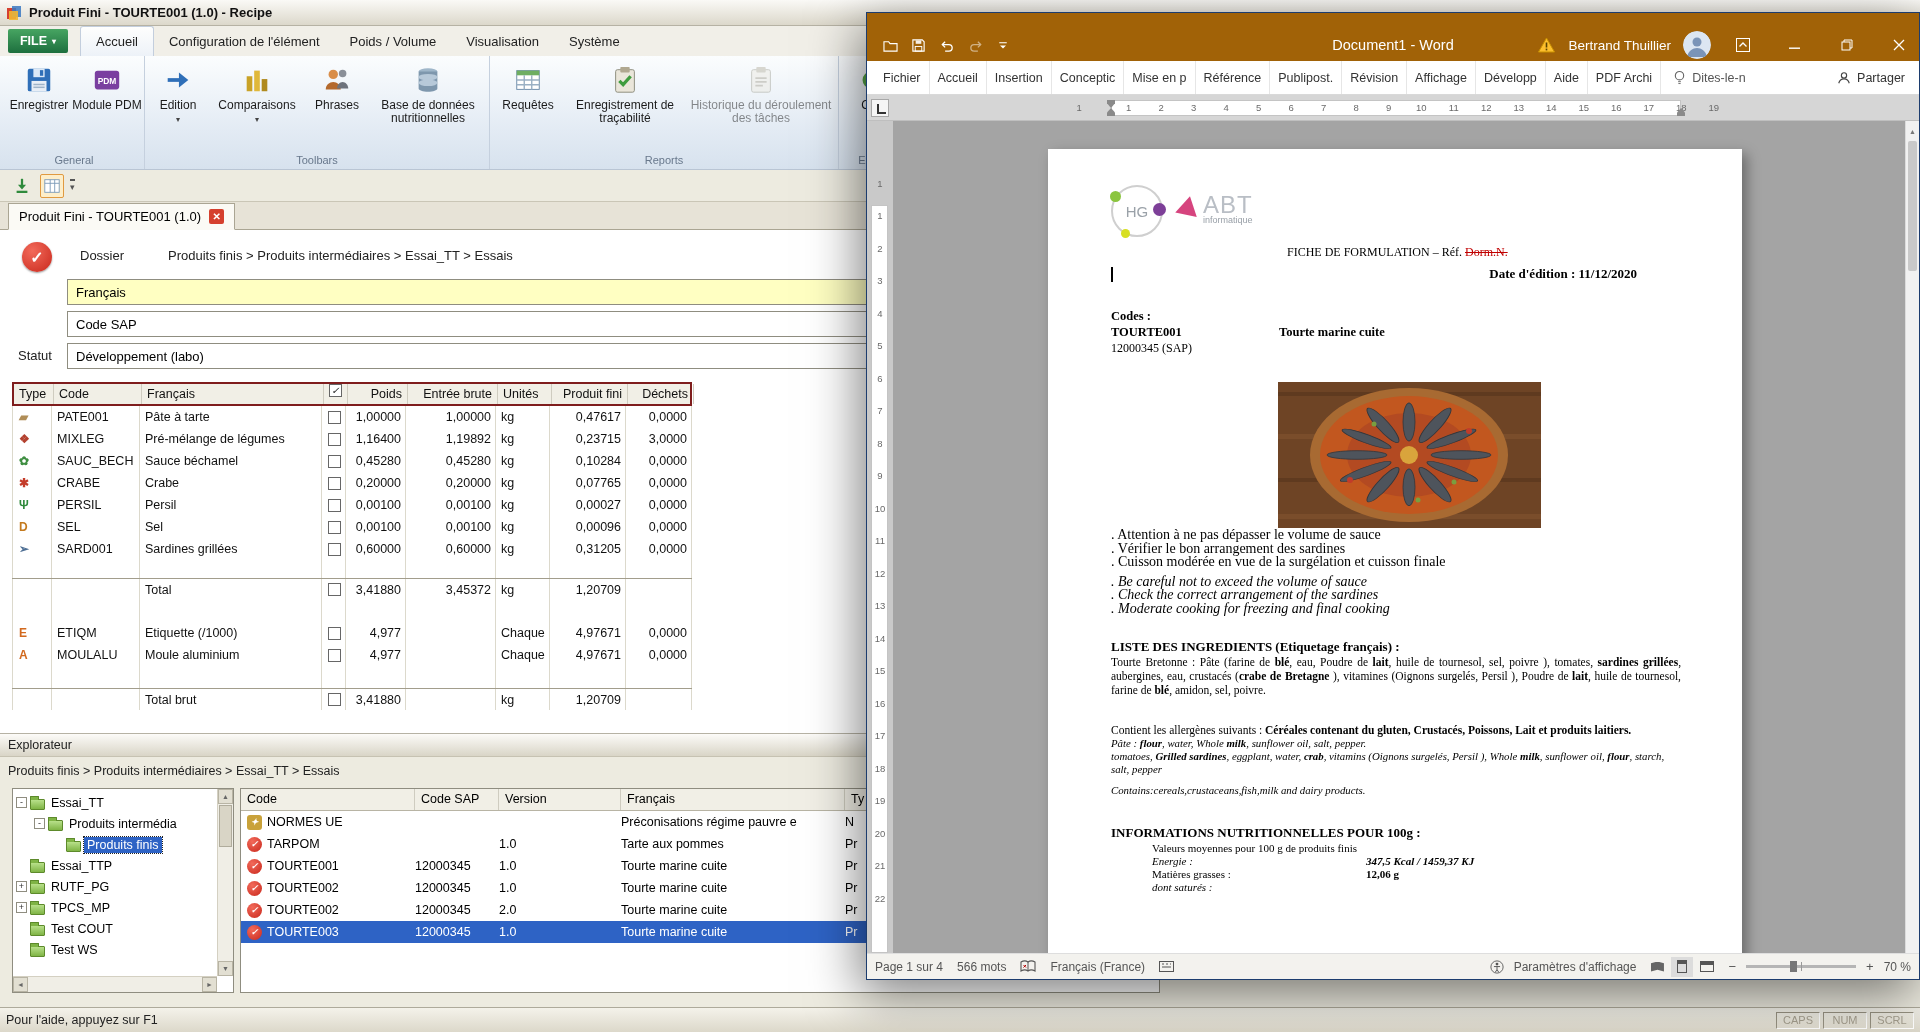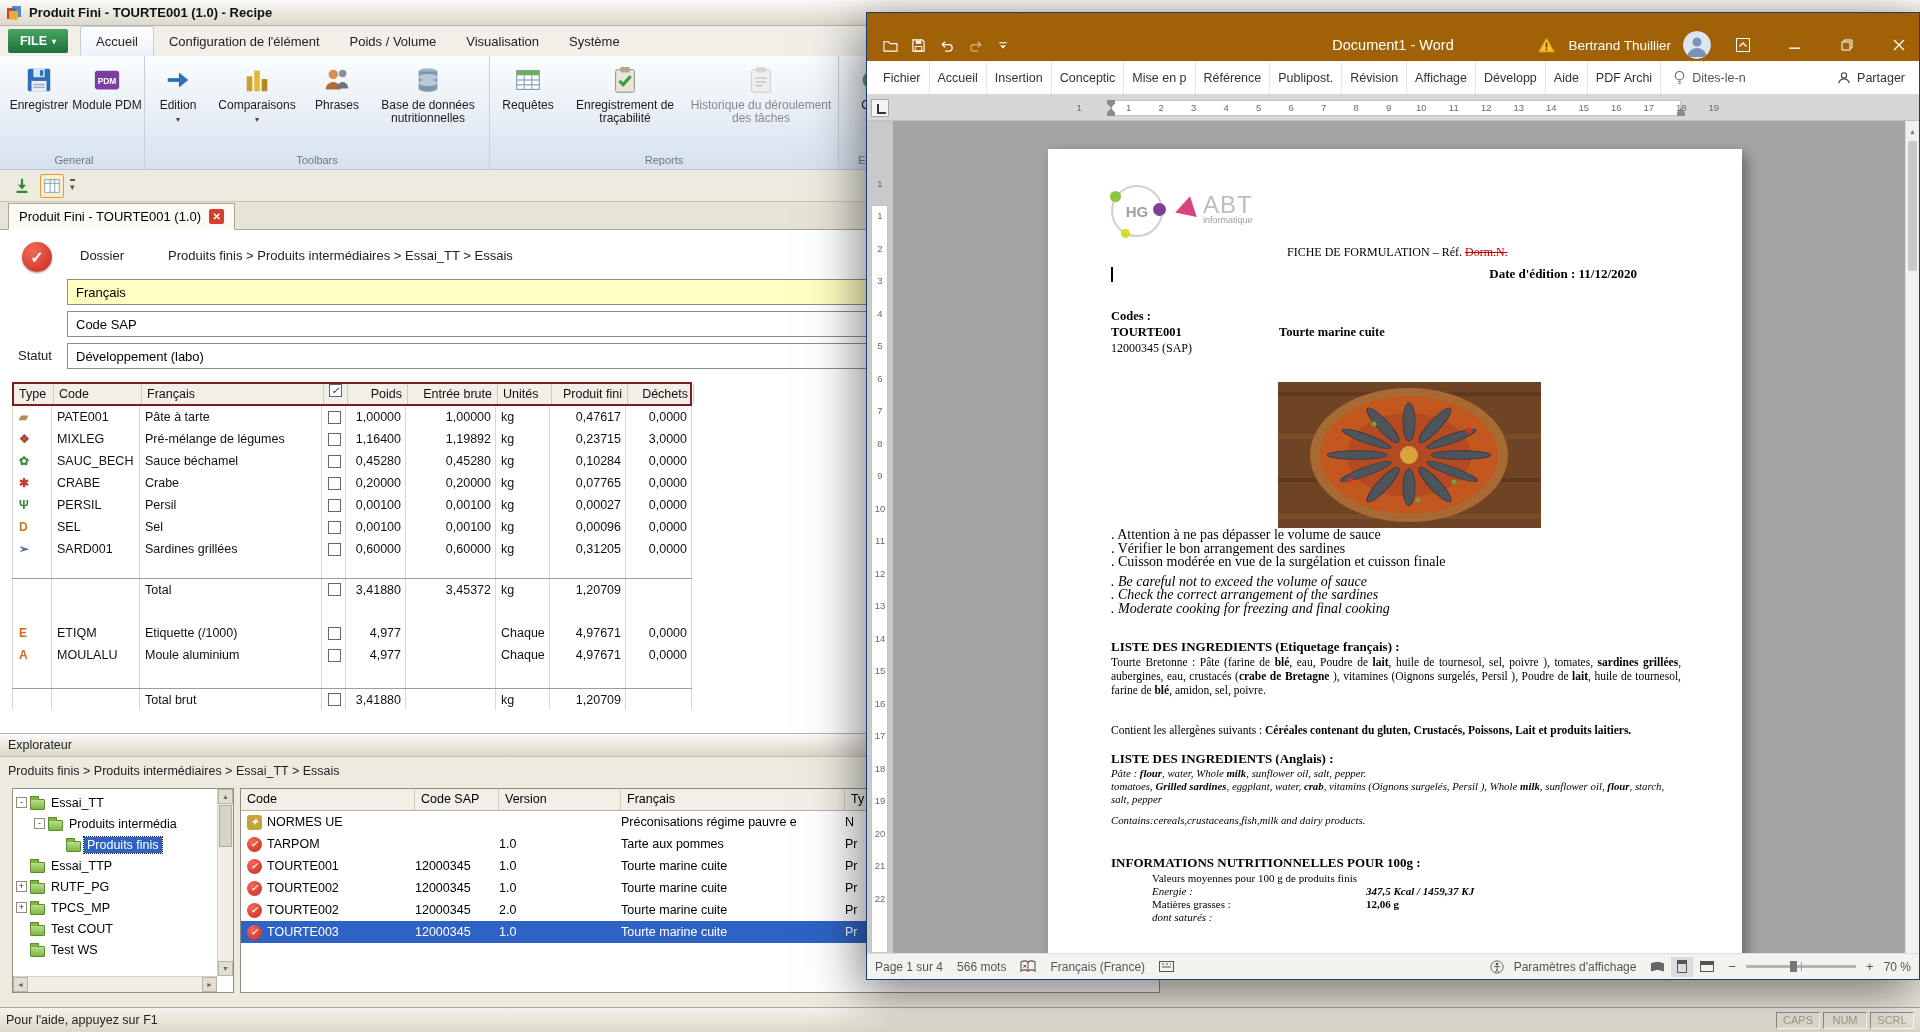--- a/index.html
+++ b/index.html
@@ -113,21 +113,21 @@
 .wdoc{position:absolute;top:108px;left:0;right:0;bottom:26px;background:#a4a4a4;overflow:hidden}
 .wvr{position:absolute;left:0;top:0;bottom:0;width:26px;background:#c9c9c9;z-index:3}
 .wvr-white{position:absolute;left:4px;top:84px;bottom:0;width:17px;background:#fff;border:1px solid #c4c4c4}
 .wvnums{position:absolute;top:46px;left:0;width:100%;display:flex;flex-direction:column;align-items:center}
 .wvn{height:32.5px;display:flex;align-items:center;font-size:9.5px;color:#6a6a6a}
 .wscroll{position:absolute;right:0;top:0;bottom:0;width:14px;background:#f1f1f1;border-left:1px solid #dcdcdc;z-index:3}
 .wthumb{position:absolute;top:20px;left:2px;right:2px;height:130px;background:#c9c9c9;border-radius:2px;cursor:pointer}
 .sarr{position:absolute;left:0;width:100%;height:16px;display:flex;align-items:center;justify-content:center;font-size:7px;color:#777;cursor:pointer}
 .wpage{position:absolute;left:181px;top:28px;width:694px;height:1500px;background:#fff;box-shadow:5px 5px 12px rgba(0,0,0,.35);padding:36px 61px 0 63px;font-family:"Liberation Serif",serif;color:#000;z-index:1}
 .logos{display:flex;align-items:flex-start;gap:14px;height:54px;font-family:"Liberation Sans",sans-serif}
-.hg{width:52px;height:52px;border:2px solid #cfcfcf;border-radius:50%;position:relative;display:flex;align-items:center;justify-content:center;font-size:15px;font-weight:bold;color:#9aa1a8}
+.hg{width:52px;height:52px;border:2px solid #cfcfcf;border-radius:50%;position:relative;display:flex;align-items:center;justify-content:center;font-size:15px;font-weight:normal;color:#9aa1a8}
 .hg i{position:absolute;border-radius:50%;font-style:normal}
 .hg .d1{left:-3px;top:4px;width:11px;height:11px;background:#8bc53f}
 .hg .d2{right:-5px;top:16px;width:13px;height:13px;background:#7d3f98}
 .hg .d3{left:8px;bottom:-3px;width:9px;height:9px;background:#d7df23}
 .abt{display:flex;flex-direction:column;padding-top:6px}
 .abt-row{display:flex;align-items:center;gap:4px}
 .abt-tri{width:0;height:0;border-left:11px solid transparent;border-right:11px solid transparent;border-bottom:19px solid #d6447e;transform:rotate(12deg)}
 .abt-txt{font-size:24px;color:#b9bec5;letter-spacing:1px}
 .abt-sub{font-size:9px;color:#99a0a8;margin-left:26px;margin-top:-4px}
 .dtitle{font-size:12px;margin-left:176px;margin-top:6px}
@@ -997,21 +997,20 @@
 
         <div class="prep it">. Check the correct arrangement of the sardines</div>
 
         <div class="prep it">. Moderate cooking for freezing and final cooking</div>
 
       <div class="dh mt24">LISTE DES INGREDIENTS (Etiquetage français) :</div>
       <div class="para"><span>Tourte Bretonne  : Pâte (farine de </span><span style="font-weight: bold;">blé</span><span>, eau, Poudre de </span><span style="font-weight: bold;">lait</span><span>, huile de tournesol, sel, poivre ), tomates, </span><span style="font-weight: bold;">sardines grillées</span><span>, aubergines, eau, crustacés (</span><span style="font-weight: bold;">crabe de Bretagne</span><span> ), vitamines (Oignons surgelés, Persil ), Poudre de </span><span style="font-weight: bold;">lait</span><span>, huile de tournesol, farine de </span><span style="font-weight: bold;">blé</span><span>, amidon, sel, poivre.</span></div>
 
       <div class="para mt26"><span>Contient les allergènes suivants : </span><span style="font-weight: bold;">Céréales contenant du gluten, Crustacés, Poissons, Lait et produits laitiers.</span></div>
 
-      <div class="dh mt14">LISTE DES INGREDIENTS (Anglais) :</div>
       <div class="dsmall it"><span>Pâte : </span><span style="font-weight: bold;">flour</span><span>, water, Whole </span><span style="font-weight: bold;">milk</span><span>, sunflower oil, salt, pepper.</span></div>
       <div class="dsmall it"><span>tomatoes, </span><span style="font-weight: bold;">Grilled sardines</span><span>, eggplant, water, </span><span style="font-weight: bold;">crab</span><span>, vitamins (Oignons surgelés, Persil ), Whole </span><span style="font-weight: bold;">milk</span><span>, sunflower oil, </span><span style="font-weight: bold;">flour</span><span>, starch, salt, pepper</span></div>
       <div class="dsmall it mt8">Contains:cereals,crustaceans,fish,milk and dairy products.</div>
 
       <div class="dh mt28">INFORMATIONS NUTRITIONNELLES POUR 100g :</div>
       <div class="nsub">Valeurs moyennes pour 100 g de produits finis</div>
 
         <div class="nrow it">
           <span class="nlab">Energie :</span>
           <span class="nval">347,5 Kcal / 1459,37 KJ</span>

